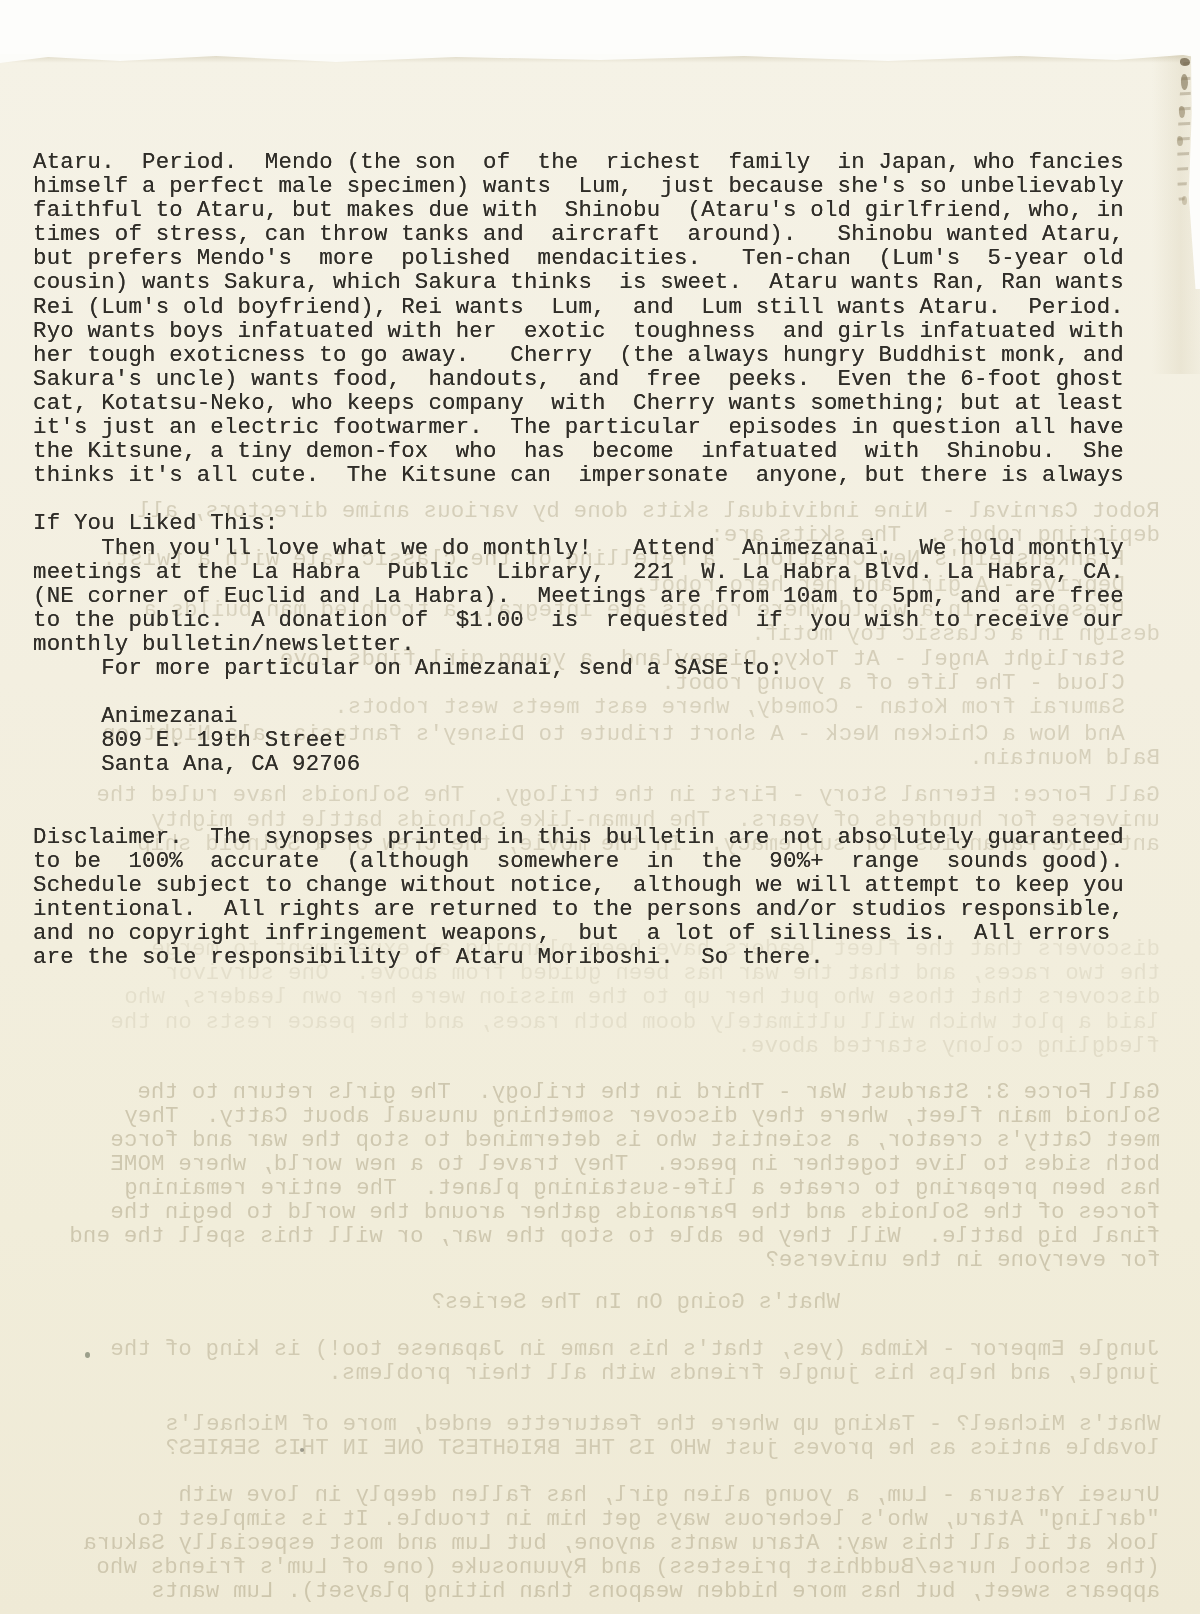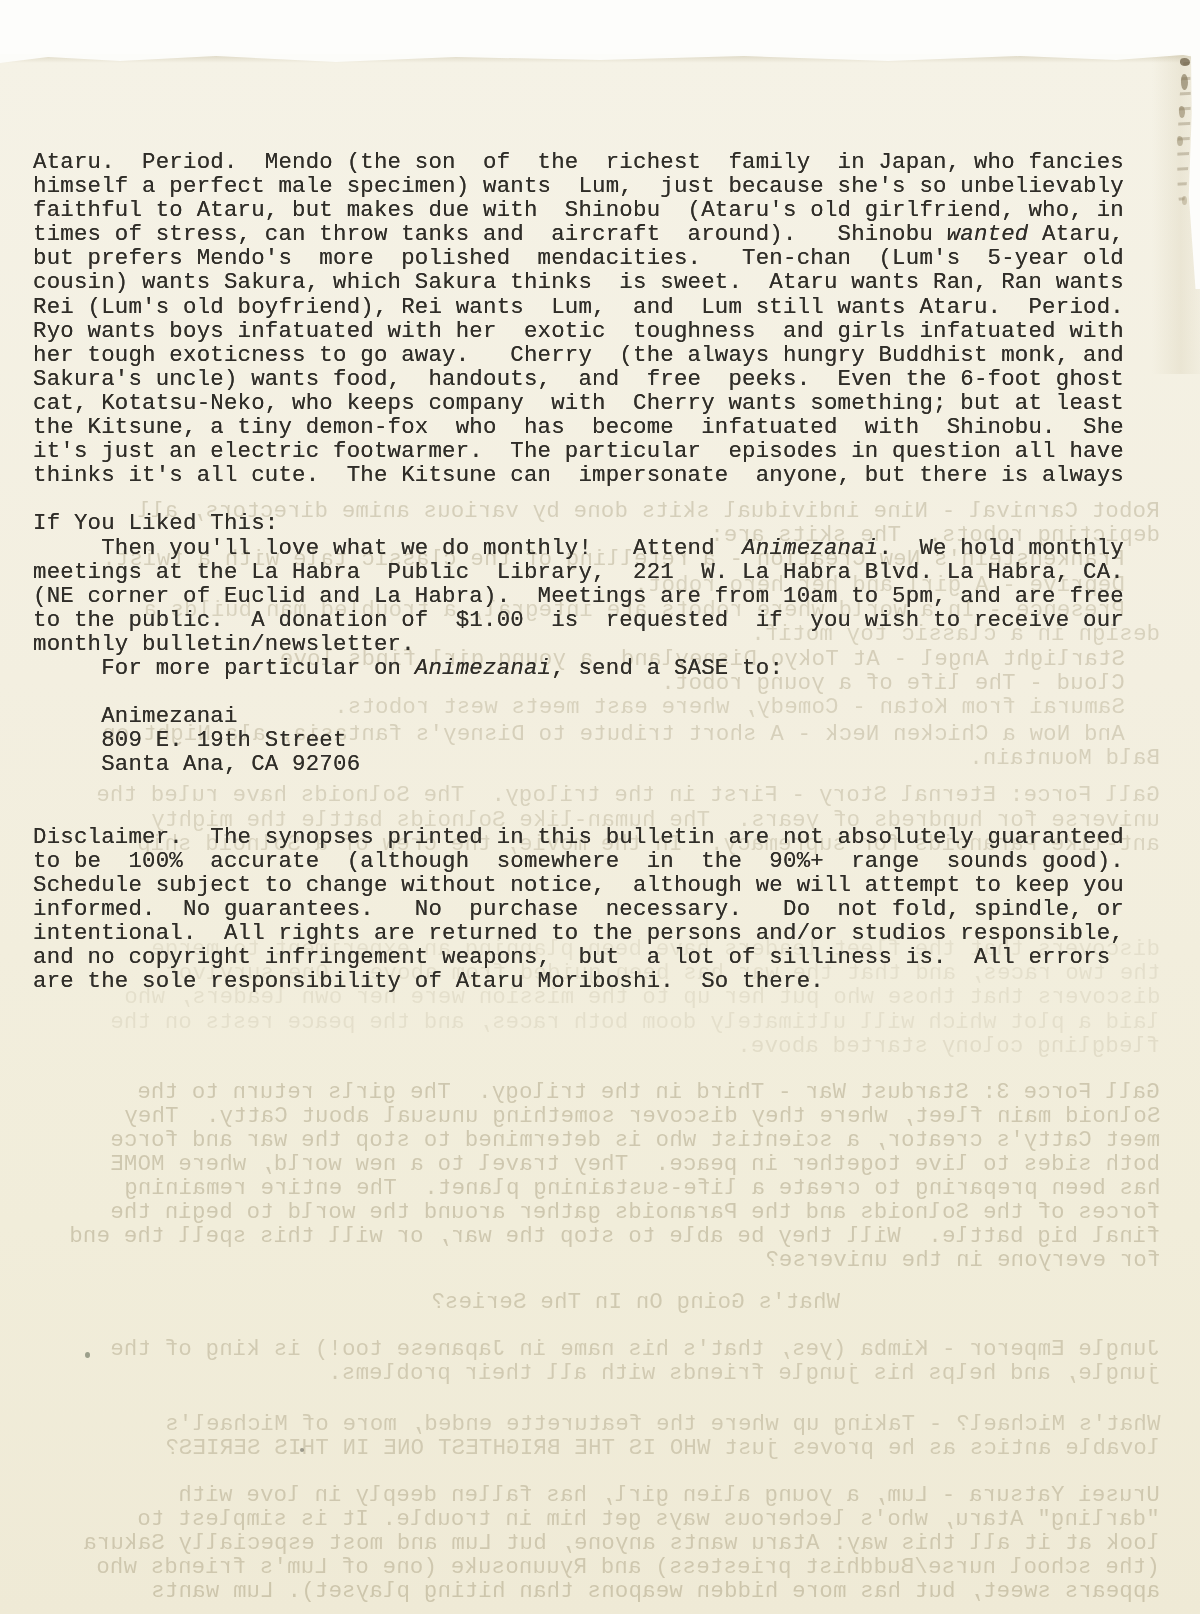--- a/index.html
+++ b/index.html
@@ -21,21 +21,21 @@
     position:absolute;left:1152px;top:0;width:48px;height:320px;
     background:linear-gradient(90deg,rgba(190,178,140,0),rgba(190,178,140,.18) 60%,rgba(190,178,140,.05));
   }
   
   .text-layer{
     position:absolute;left:33px;top:96px;width:1130px;
     color:#2f2d28;font-size:22.4px;letter-spacing:.2px;
     text-shadow:0 0 .5px rgba(47,45,40,.8);
   }
   .line{height:24.1px;line-height:24.1px;white-space:pre;}
-  .line .it{font-style:italic;}
+  .line .it{}
   
   .ghost-layer{position:absolute;left:0;top:0;width:100%;height:100%;pointer-events:none;}
   .gline{
     position:absolute;white-space:pre;
     color:#9c9170;font-size:22.4px;letter-spacing:.2px;line-height:24px;height:24px;
     transform:scaleX(-1);filter:blur(.7px);
   }
   
   .tear-crease{
     position:absolute;left:1178px;top:2px;width:12px;height:150px;
@@ -103,22 +103,22 @@
           <div class="line">himself a perfect male specimen) wants  Lum,  just because she's so unbelievably</div>
           <div class="line">faithful to Ataru, but makes due with  Shinobu  (Ataru's old girlfriend, who, in</div>
           <div class="line"><span>times of stress, can throw tanks and  aircraft  around).   Shinobu </span><span class="it">wanted</span><span> Ataru,</span></div>
           <div class="line">but prefers Mendo's  more  polished  mendacities.   Ten-chan  (Lum's  5-year old</div>
           <div class="line">cousin) wants Sakura, which Sakura thinks  is sweet.  Ataru wants Ran, Ran wants</div>
           <div class="line">Rei (Lum's old boyfriend), Rei wants  Lum,  and  Lum still wants Ataru.  Period.</div>
           <div class="line">Ryo wants boys infatuated with her  exotic  toughness  and girls infatuated with</div>
           <div class="line">her tough exoticness to go away.   Cherry  (the always hungry Buddhist monk, and</div>
           <div class="line">Sakura's uncle) wants food,  handouts,  and  free  peeks.  Even the 6-foot ghost</div>
           <div class="line">cat, Kotatsu-Neko, who keeps company  with  Cherry wants something; but at least</div>
+          <div class="line">it's just an electric footwarmer.  The particular  episodes in question all have</div>
           <div class="line">the Kitsune, a tiny demon-fox  who  has  become  infatuated  with  Shinobu.  She</div>
-          <div class="line">it's just an electric footwarmer.  The particular  episodes in question all have</div>
           <div class="line">thinks it's all cute.  The Kitsune can  impersonate  anyone, but there is always</div>
         </div>
         <div class="line"></div>
         <div>
           <div class="line">If You Liked This:</div>
         </div>
         <div>
           <div class="line"><span>     Then you'll love what we do monthly!   Attend  </span><span class="it">Animezanai</span><span>.  We hold monthly</span></div>
           <div class="line">meetings at the La Habra  Public  Library,  221  W. La Habra Blvd. La Habra, CA.</div>
           <div class="line">(NE corner of Euclid and La Habra).  Meetings are from 10am to 5pm, and are free</div>
@@ -131,21 +131,20 @@
           <div class="line">     Animezanai</div>
           <div class="line">     809 E. 19th Street</div>
           <div class="line">     Santa Ana, CA 92706</div>
         </div>
         <div class="line"></div>
         <div class="line"></div>
         <div>
           <div class="line">Disclaimer.  The synopses printed in this bulletin are not absolutely guaranteed</div>
           <div class="line">to be  100%  accurate  (although  somewhere  in  the  90%+  range  sounds good).</div>
           <div class="line">Schedule subject to change without notice,  although we will attempt to keep you</div>
-          <div class="line">informed.  No guarantees.   No  purchase  necessary.   Do  not fold, spindle, or</div>
           <div class="line">intentional.  All rights are returned to the persons and/or studios responsible,</div>
           <div class="line">and no copyright infringement weapons,  but  a lot of silliness is.  All errors</div>
           <div class="line">are the sole responsibility of Ataru Moriboshi.  So there.</div>
         </div>
       </div>
     <div class="tear-crease"></div>
     <div id="marks">
         <div class="tm" style="left: 1180px; top: 4px; width: 10px; height: 8px; background: rgb(111, 98, 72); opacity: 0.75; border-radius: 45% 55% 50% 50%;"></div>
         <div class="tm" style="left: 1181px; top: 20px; width: 7px; height: 16px; background: rgb(125, 112, 81); opacity: 0.6; border-radius: 45% 55% 50% 50%;"></div>
         <div class="tm" style="left: 1179px; top: 52px; width: 6px; height: 12px; background: rgb(138, 124, 92); opacity: 0.55; border-radius: 45% 55% 50% 50%;"></div>

